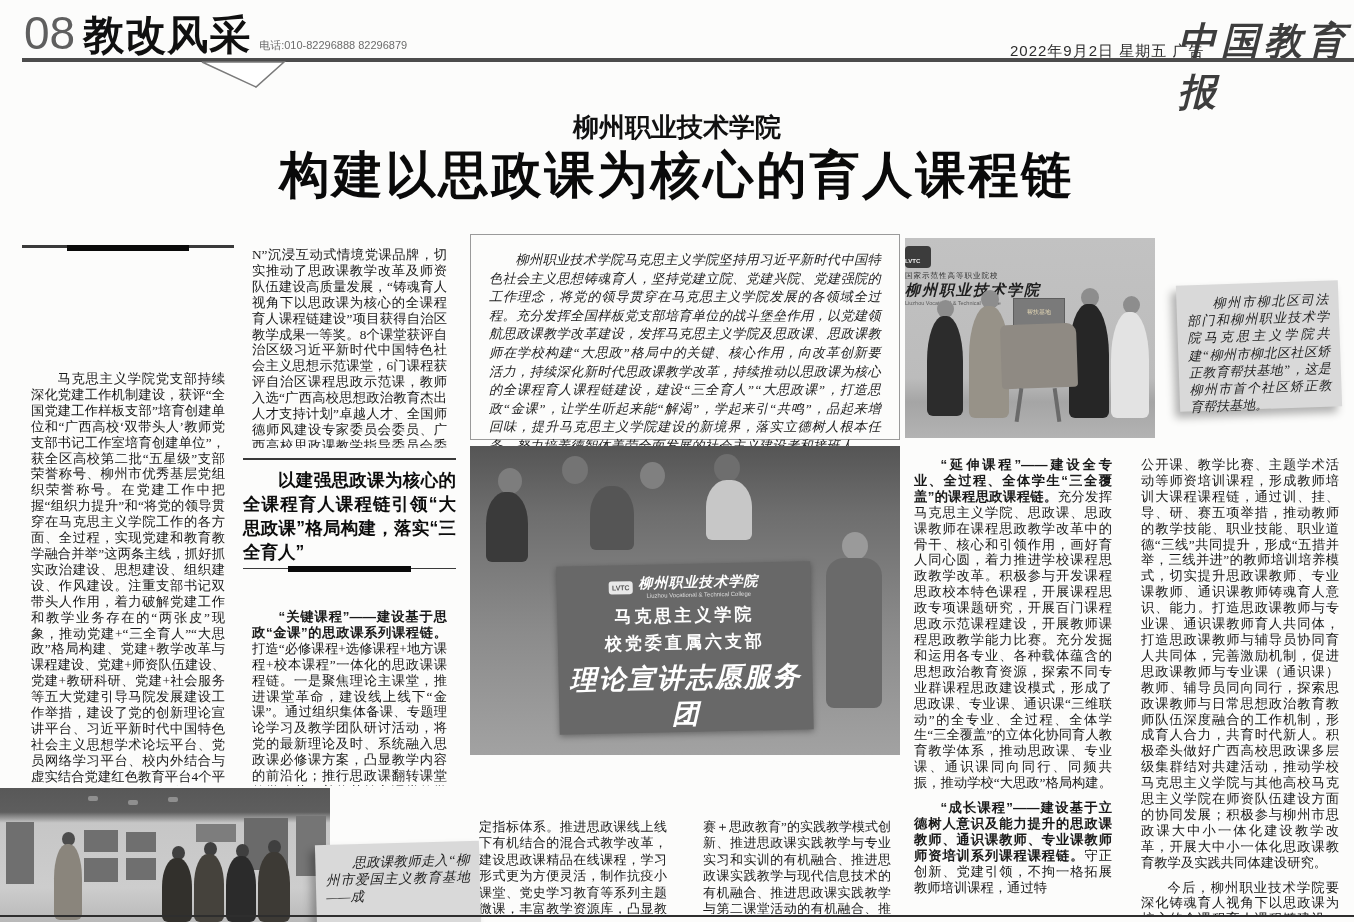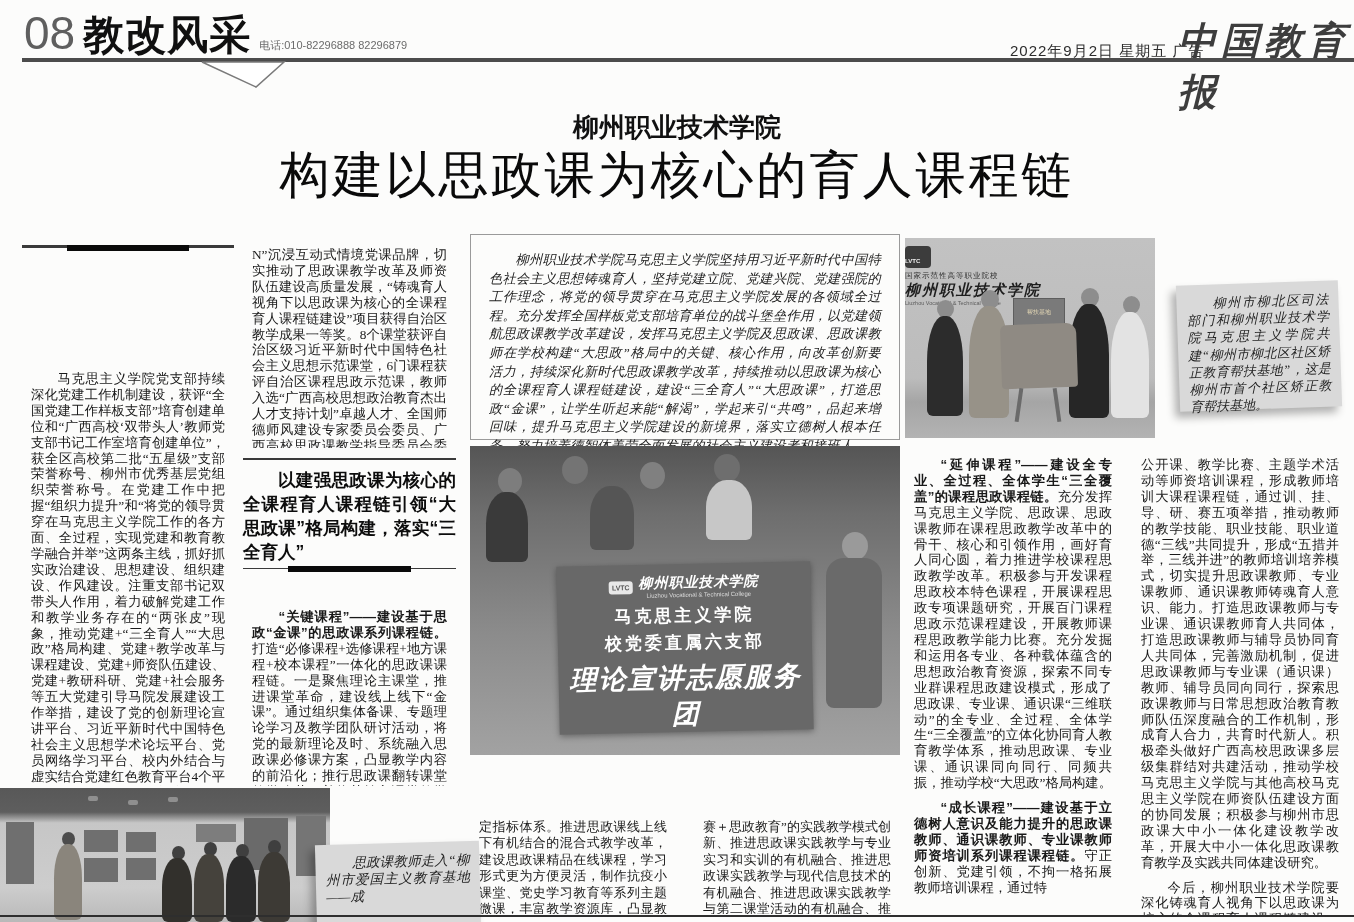--- a/index.html
+++ b/index.html
@@ -45,21 +45,21 @@
     <span class="sans" style="font-size:11px;color:#6b6b6b;margin-left:8px;margin-bottom:3px">电话:010-82296888  82296879</span>
   </div>
   <div class="abs sans" style="left:1010px;top:42px;font-size:15px;color:#2d2d2d;letter-spacing:1px">2022年9月2日  星期五  广告</div>
   <div class="abs serif" style="left:1178px;top:16px;font-size:38px;font-weight:bold;font-style:italic;color:#3d3d3d;letter-spacing:5px">中国教育报</div>
   <div class="abs" style="left:22px;top:58px;width:1332px;height:4px;background:#4c4c4c"></div>
   <svg class="abs" style="left:200px;top:61px" width="92" height="30">
     <polygon points="2,1 84,1 56,26" fill="#ffffff" stroke="#7a7a7a" stroke-width="1.5"></polygon>
   </svg>
 
   <div class="abs sans" style="left:0;top:110px;width:1354px;text-align:center;font-size:26px;font-weight:bold;color:#111">柳州职业技术学院</div>
-  <div class="abs serif" style="left:0;top:142px;width:1354px;text-align:center;font-size:50px;font-weight:normal;color:#0a0a0a;letter-spacing:3px">构建以思政课为核心的育人课程链</div>
+  <div class="abs serif" style="left:0;top:142px;width:1354px;text-align:center;font-size:50px;font-weight:bold;color:#0a0a0a;letter-spacing:3px">构建以思政课为核心的育人课程链</div>
 
   <div class="abs hbox" style="left:22px;top:245px;width:212px">
     <div class="rule-top"></div>
     <div class="rule-bar">
         <span></span>
       </div>
   </div>
   <div class="abs body-col" style="left:22px;top:362px;width:212px;height:424px">
     <p class="ind">马克思主义学院党支部持续深化党建工作机制建设，获评“全国党建工作样板支部”培育创建单位和“广西高校‘双带头人’教师党支部书记工作室培育创建单位”，获全区高校第二批“五星级”支部荣誉称号、柳州市优秀基层党组织荣誉称号。在党建工作中把握“组织力提升”和“将党的领导贯穿在马克思主义学院工作的各方面、全过程，实现党建和教育教学融合并举”这两条主线，抓好抓实政治建设、思想建设、组织建设、作风建设。注重支部书记双带头人作用，着力破解党建工作和教学业务存在的“两张皮”现象，推动党建+“三全育人”“大思政”格局构建、党建+教学改革与课程建设、党建+师资队伍建设、党建+教研科研、党建+社会服务等五大党建引导马院发展建设工作举措，建设了党的创新理论宣讲平台、习近平新时代中国特色社会主义思想学术论坛平台、党员网络学习平台、校内外结合与虚实结合党建红色教育平台4个平台，打造“书香马院诵初心——砺初心、诵经典、谋发展、育新人”党建工作品牌和“1+</p>
   </div>

